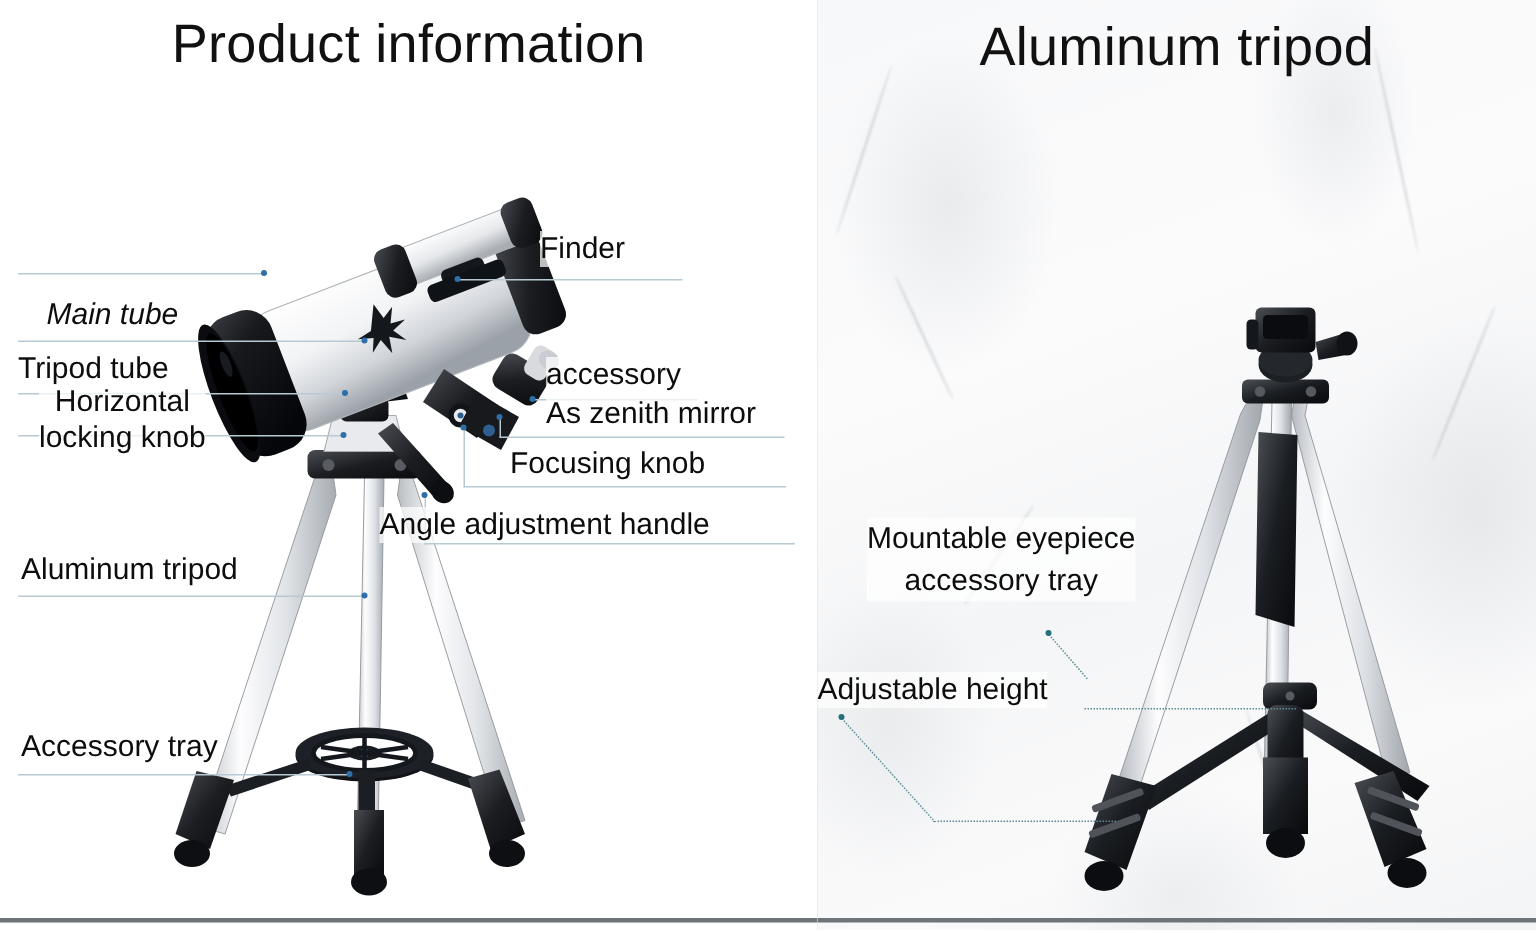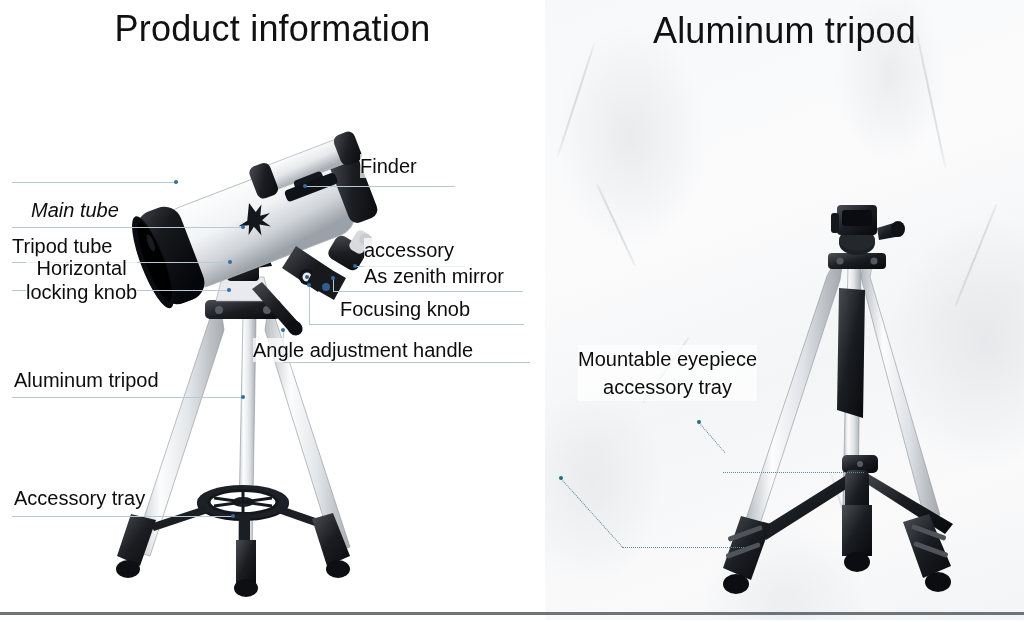--- a/index.html
+++ b/index.html
@@ -385,20 +385,21 @@
         <ellipse cx="312" cy="562" rx="13" ry="10" fill="#0b0d10"></ellipse>
       </g>
     </svg>
 
     <div class="callout two-line" style="left:33px; top:345px; line-height:28px;">Mountable eyepiece
 accessory tray</div>
     <div class="tealdot" style="left:152px; top:420px;"></div>
     <div class="leader-diag" style="left:154px; top:422px; width:40px; transform:rotate(49deg);"></div>
     <div class="leader-dot-line" style="left:178px; top:472px; width:141px;"></div>
 
+    <div class="callout" style="left:0px; top:448px;">Adjustable height</div>
     <div class="tealdot" style="left:14px; top:476px;"></div>
     <div class="leader-diag" style="left:16px; top:478px; width:92px; transform:rotate(48deg);"></div>
     <div class="leader-dot-line" style="left:77px; top:547px; width:122px;"></div>
 
     <div id="bottom-rule-right" style="left:0; width:479px;"></div>
   </div>
 
 </div>
 
 </body></html>

